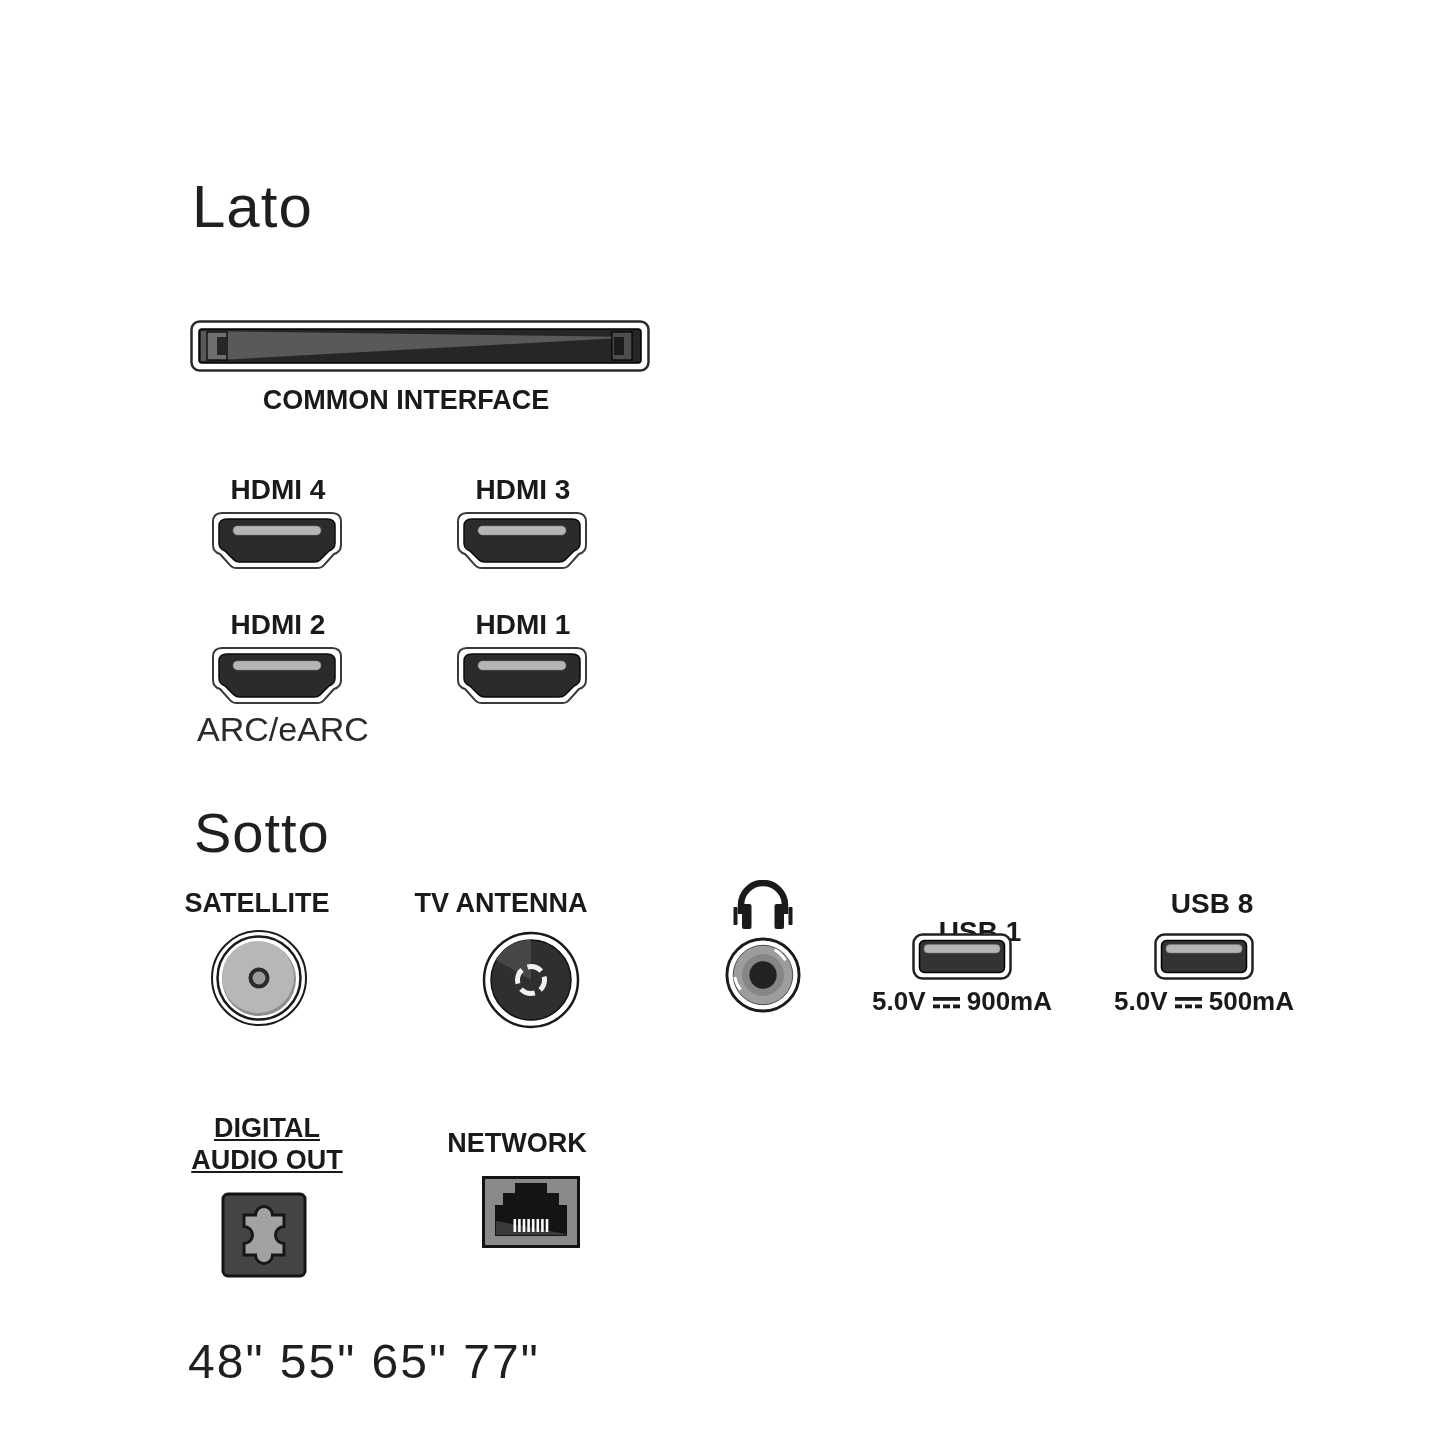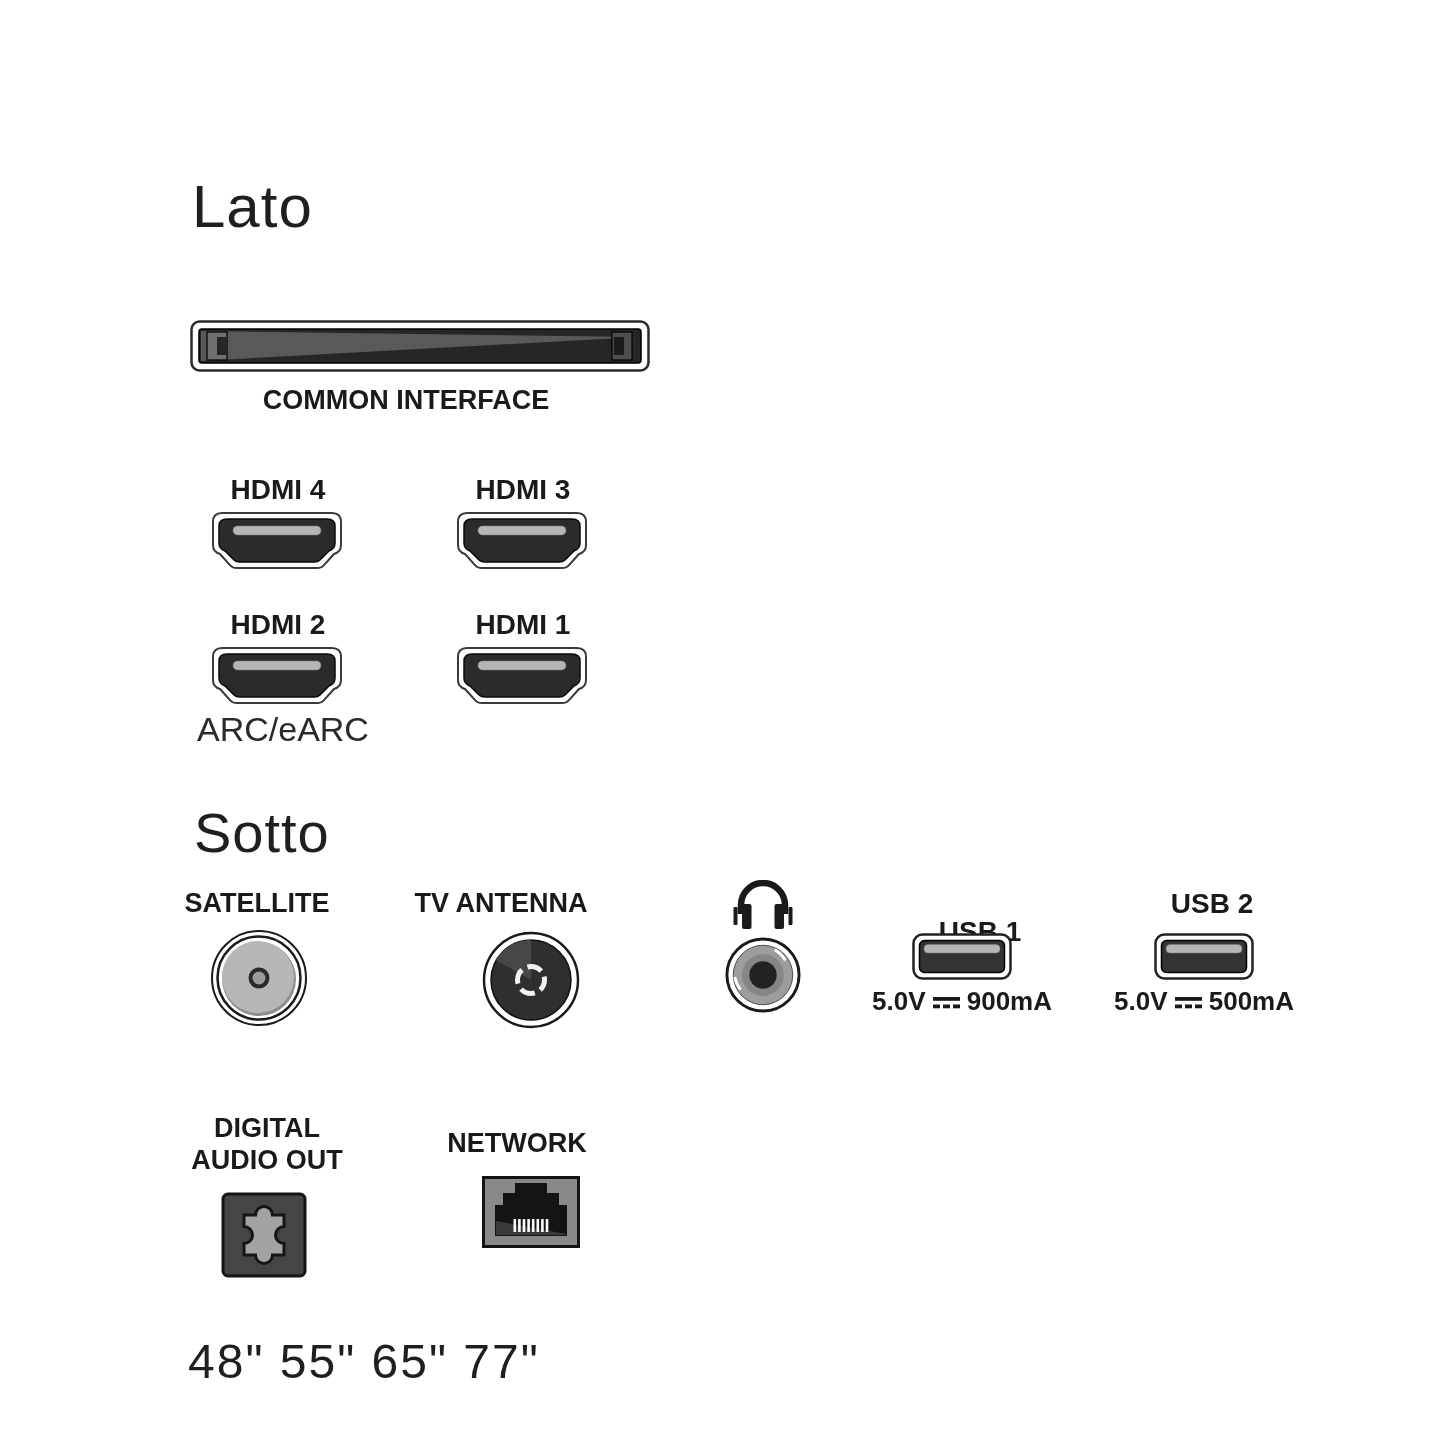--- a/index.html
+++ b/index.html
@@ -129,40 +129,40 @@
     <span>5.0V</span>
     <svg width="29" height="16" viewBox="0 0 29 16">
       <rect x="1" y="3" width="27" height="3.8" fill="#1a1a1a"></rect>
       <rect x="1" y="10.5" width="7" height="3.8" fill="#1a1a1a"></rect>
       <rect x="11" y="10.5" width="7" height="3.8" fill="#1a1a1a"></rect>
       <rect x="21" y="10.5" width="7" height="3.8" fill="#1a1a1a"></rect>
     </svg>
     <span>900mA</span>
   </div>
 
-  <div class="abs portlabel" style="left:1152px;top:888px;width:120px;">USB 2</div>
+  <div class="abs portlabel" style="left:1152px;top:888px;width:120px;">USB 8</div>
   <div class="abs" style="left:1154px;top:933px;">
     <svg width="100" height="47" viewBox="0 0 100 47">
       <rect x="1.5" y="1.5" width="97" height="44" rx="9" fill="#ffffff" stroke="#222222" stroke-width="2.5"></rect>
       <rect x="7.5" y="7.5" width="85" height="32" rx="5" fill="#333333" stroke="#000000" stroke-width="1.5"></rect>
       <rect x="12" y="11.5" width="76" height="8.5" rx="4" fill="#b5b5b5" stroke="#7d7d7d" stroke-width="0.5"></rect>
     </svg>
   </div>
   <div class="abs rating" style="left:1114px;top:986px;width:180px;">
     <span>5.0V</span>
     <svg width="29" height="16" viewBox="0 0 29 16">
       <rect x="1" y="3" width="27" height="3.8" fill="#1a1a1a"></rect>
       <rect x="1" y="10.5" width="7" height="3.8" fill="#1a1a1a"></rect>
       <rect x="11" y="10.5" width="7" height="3.8" fill="#1a1a1a"></rect>
       <rect x="21" y="10.5" width="7" height="3.8" fill="#1a1a1a"></rect>
     </svg>
     <span>500mA</span>
   </div>
 
-  <div class="abs portlabel" style="left:177px;top:1112px;width:180px;font-size:27px;line-height:32px;">
+  <div class="abs portlabel" style="left:177px;top:1112px;width:180px;font-size:27px;line-height:32px;text-decoration:underline;">
     <div>DIGITAL</div>
     <div>AUDIO OUT</div>
   </div>
   <div class="abs" style="left:221px;top:1192px;">
     <svg width="86" height="86" viewBox="0 0 86 86">
       <rect x="2" y="2" width="82" height="82" rx="5" fill="#454545" stroke="#141414" stroke-width="3"></rect>
       <path d="M23,23 H34.5 A8.5,8.5 0 0 1 51.5,23 H63 V34.5 A8.5,8.5 0 0 0 63,51.5 V63 H51.5 A8.5,8.5 0 0 1 34.5,63 H23 V51.5 A8.5,8.5 0 0 0 23,34.5 Z" fill="#a2a2a2" stroke="#161616" stroke-width="3"></path>
     </svg>
   </div>
 

